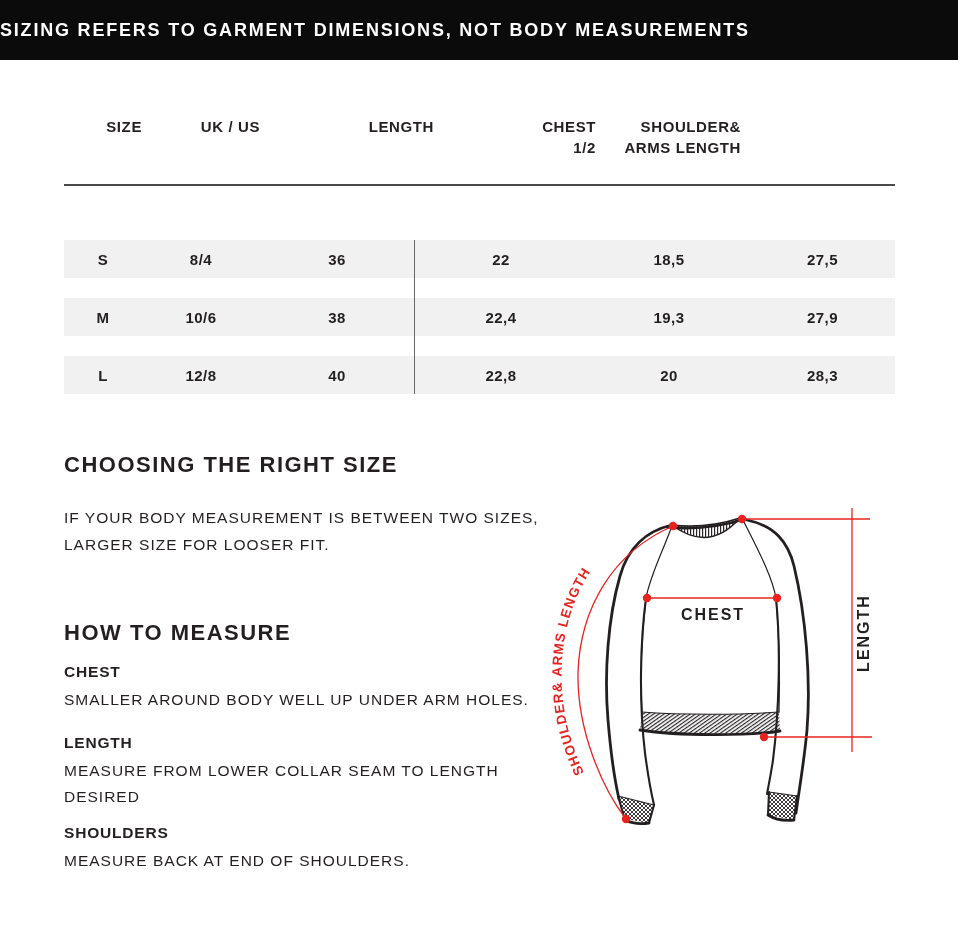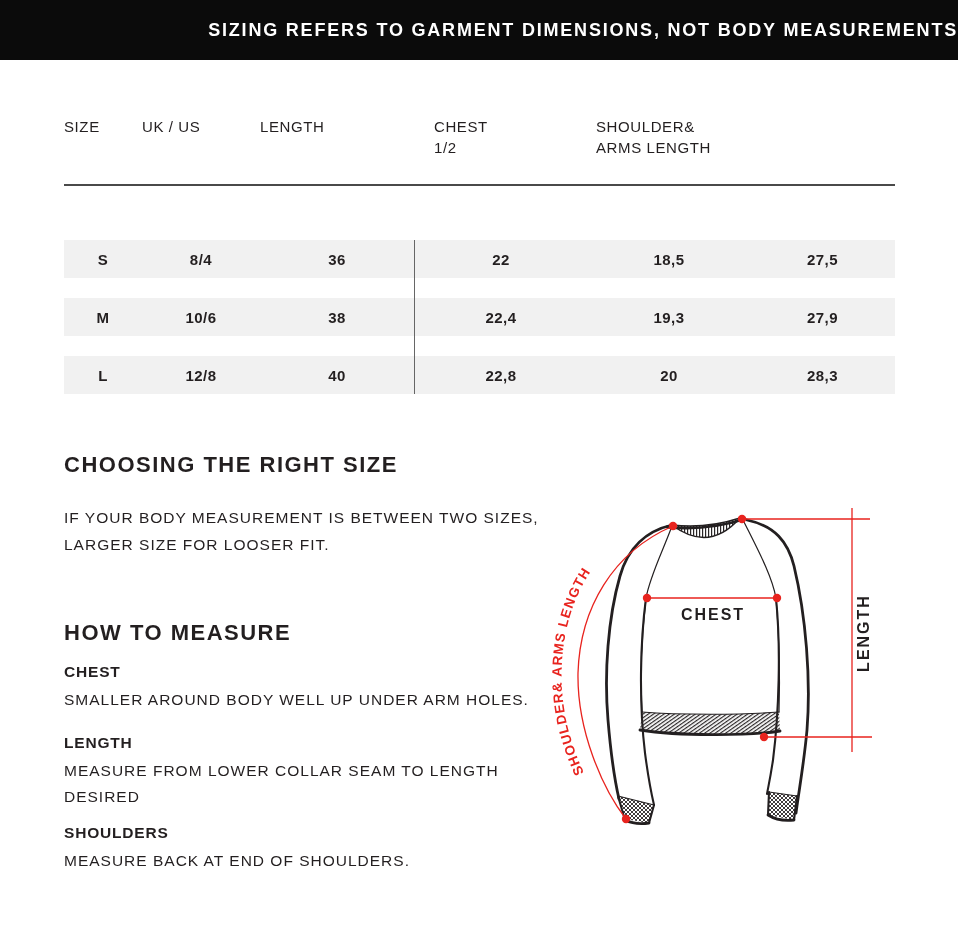--- a/index.html
+++ b/index.html
@@ -10,29 +10,29 @@
   }
   html,body{margin:0;padding:0;background:#ffffff;}
   .page{
     position:relative;width:958px;height:935px;background:#ffffff;overflow:hidden;
     font-family:"Liberation Sans", sans-serif;color:var(--ink);
   }
 
   
   .banner{
     position:absolute;left:0;top:0;width:958px;height:60px;background:#0b0b0b;
-    display:flex;align-items:center;justify-content:flex-end;
+    display:flex;align-items:center;justify-content:flex-start;
   }
   .banner-text{
     color:#ffffff;font-size:18px;font-weight:700;letter-spacing:1.8px;white-space:nowrap;
   }
 
   
   .thead{position:absolute;left:64px;top:116px;width:831px;display:flex;}
-  .thead .cell{font-size:15px;font-weight:400;letter-spacing:.6px;line-height:21px;text-align:left;}
+  .thead .cell{font-size:15px;font-weight:700;letter-spacing:.6px;line-height:21px;text-align:right;}
   .head-rule{position:absolute;left:64px;top:184px;width:831px;height:2px;background:var(--rule);}
   .tbody{position:absolute;left:64px;top:240px;width:831px;}
   .trow{height:38px;margin-bottom:20px;background:var(--row-gray);display:flex;align-items:center;}
   .trow .cell{font-size:15px;font-weight:700;letter-spacing:.5px;text-align:center;}
   .cell{flex:none;}
   .c1{width:78px}.c2{width:118px}.c3{width:154px}.c4{width:174px}.c5{width:162px}.c6{width:145px}
   .v-divider{position:absolute;left:414px;top:240px;width:1px;height:154px;background:#666;}
 
   
   .sec-heading{position:absolute;left:64px;font-size:22px;font-weight:700;letter-spacing:1.5px;white-space:nowrap;}

